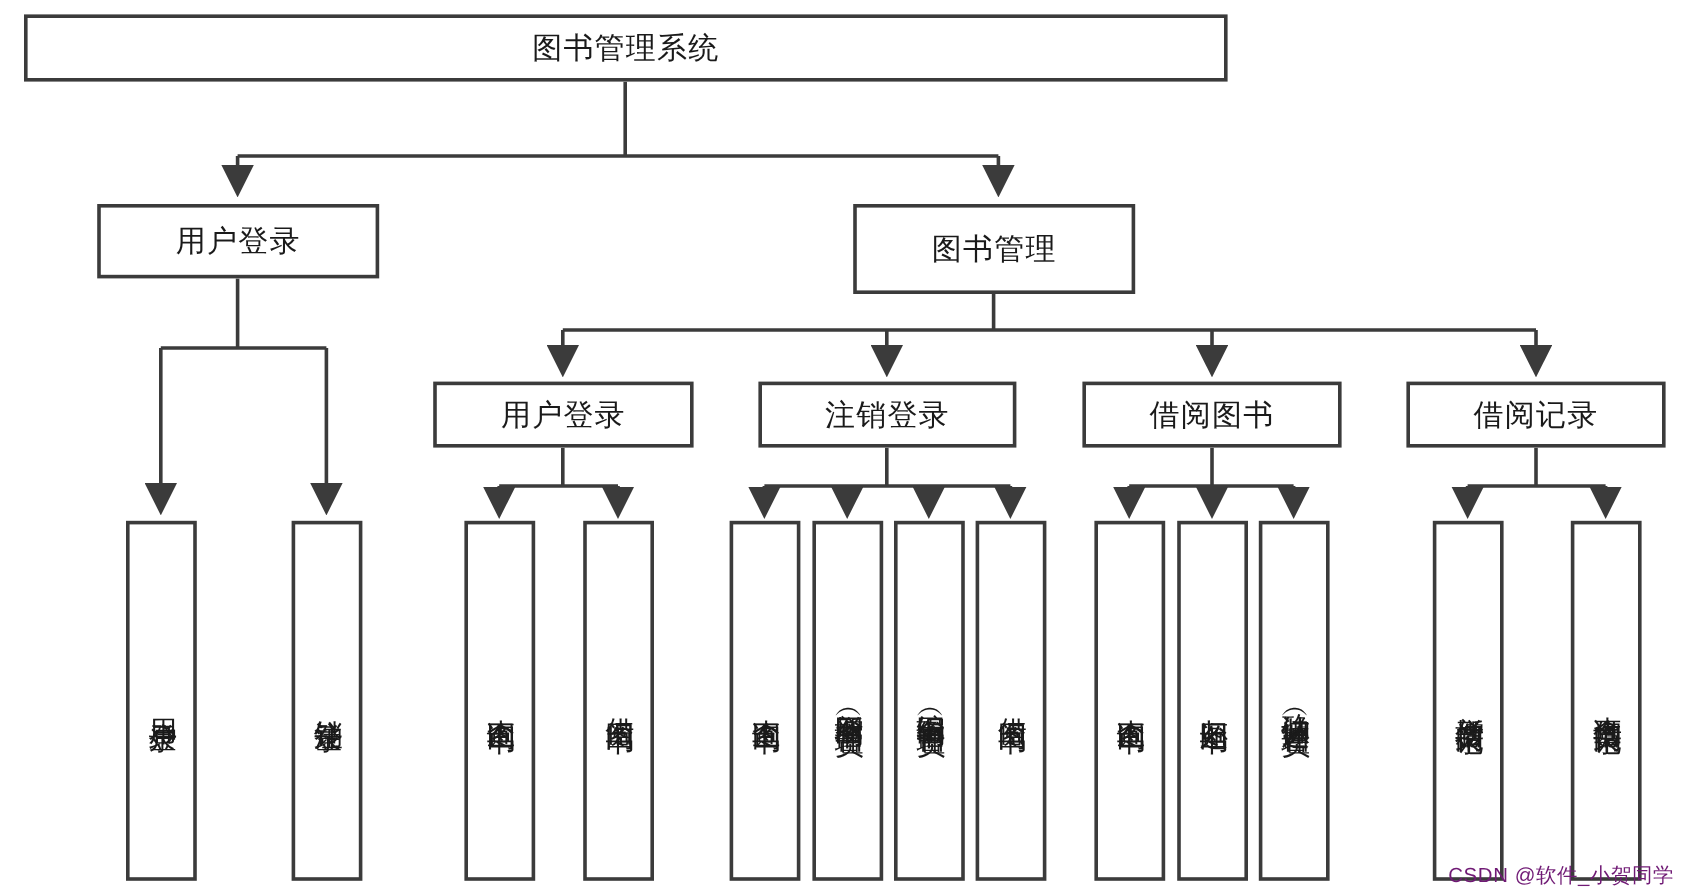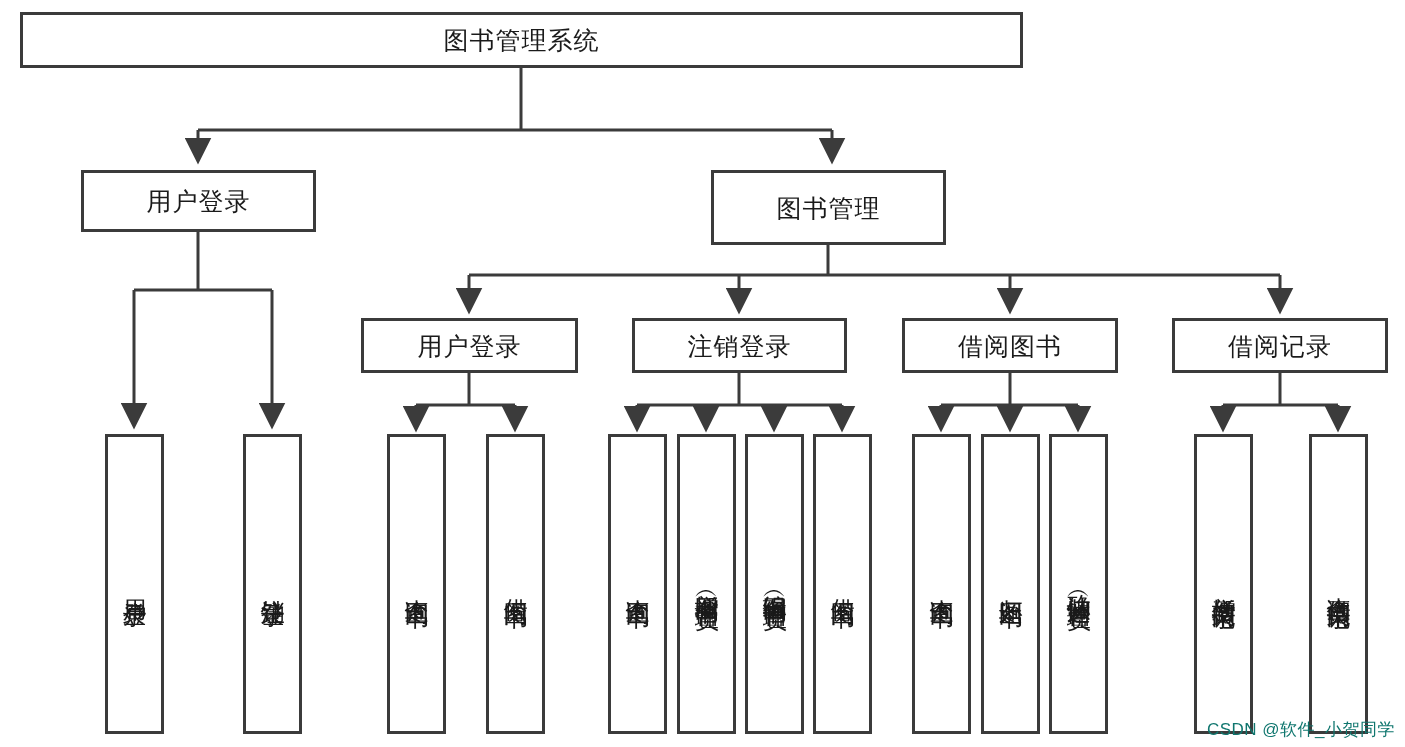--- a/index.html
+++ b/index.html
@@ -46,21 +46,21 @@
     align-items: center;
     justify-content: center;
     text-align: center;
     padding: 4px 0;
   }
   .watermark {
     position: absolute;
     right: 10px;
     bottom: 6px;
     font-size: 17px;
-    color: #0f766e;
+    color: #701a75;
     letter-spacing: 0.5px;
     white-space: nowrap;
     pointer-events: none;
   }
 </style>
 </head>
 <body>
 
 <svg id="diagram" viewBox="0 0 1405 747" xmlns="http://www.w3.org/2000/svg">
   <defs>

